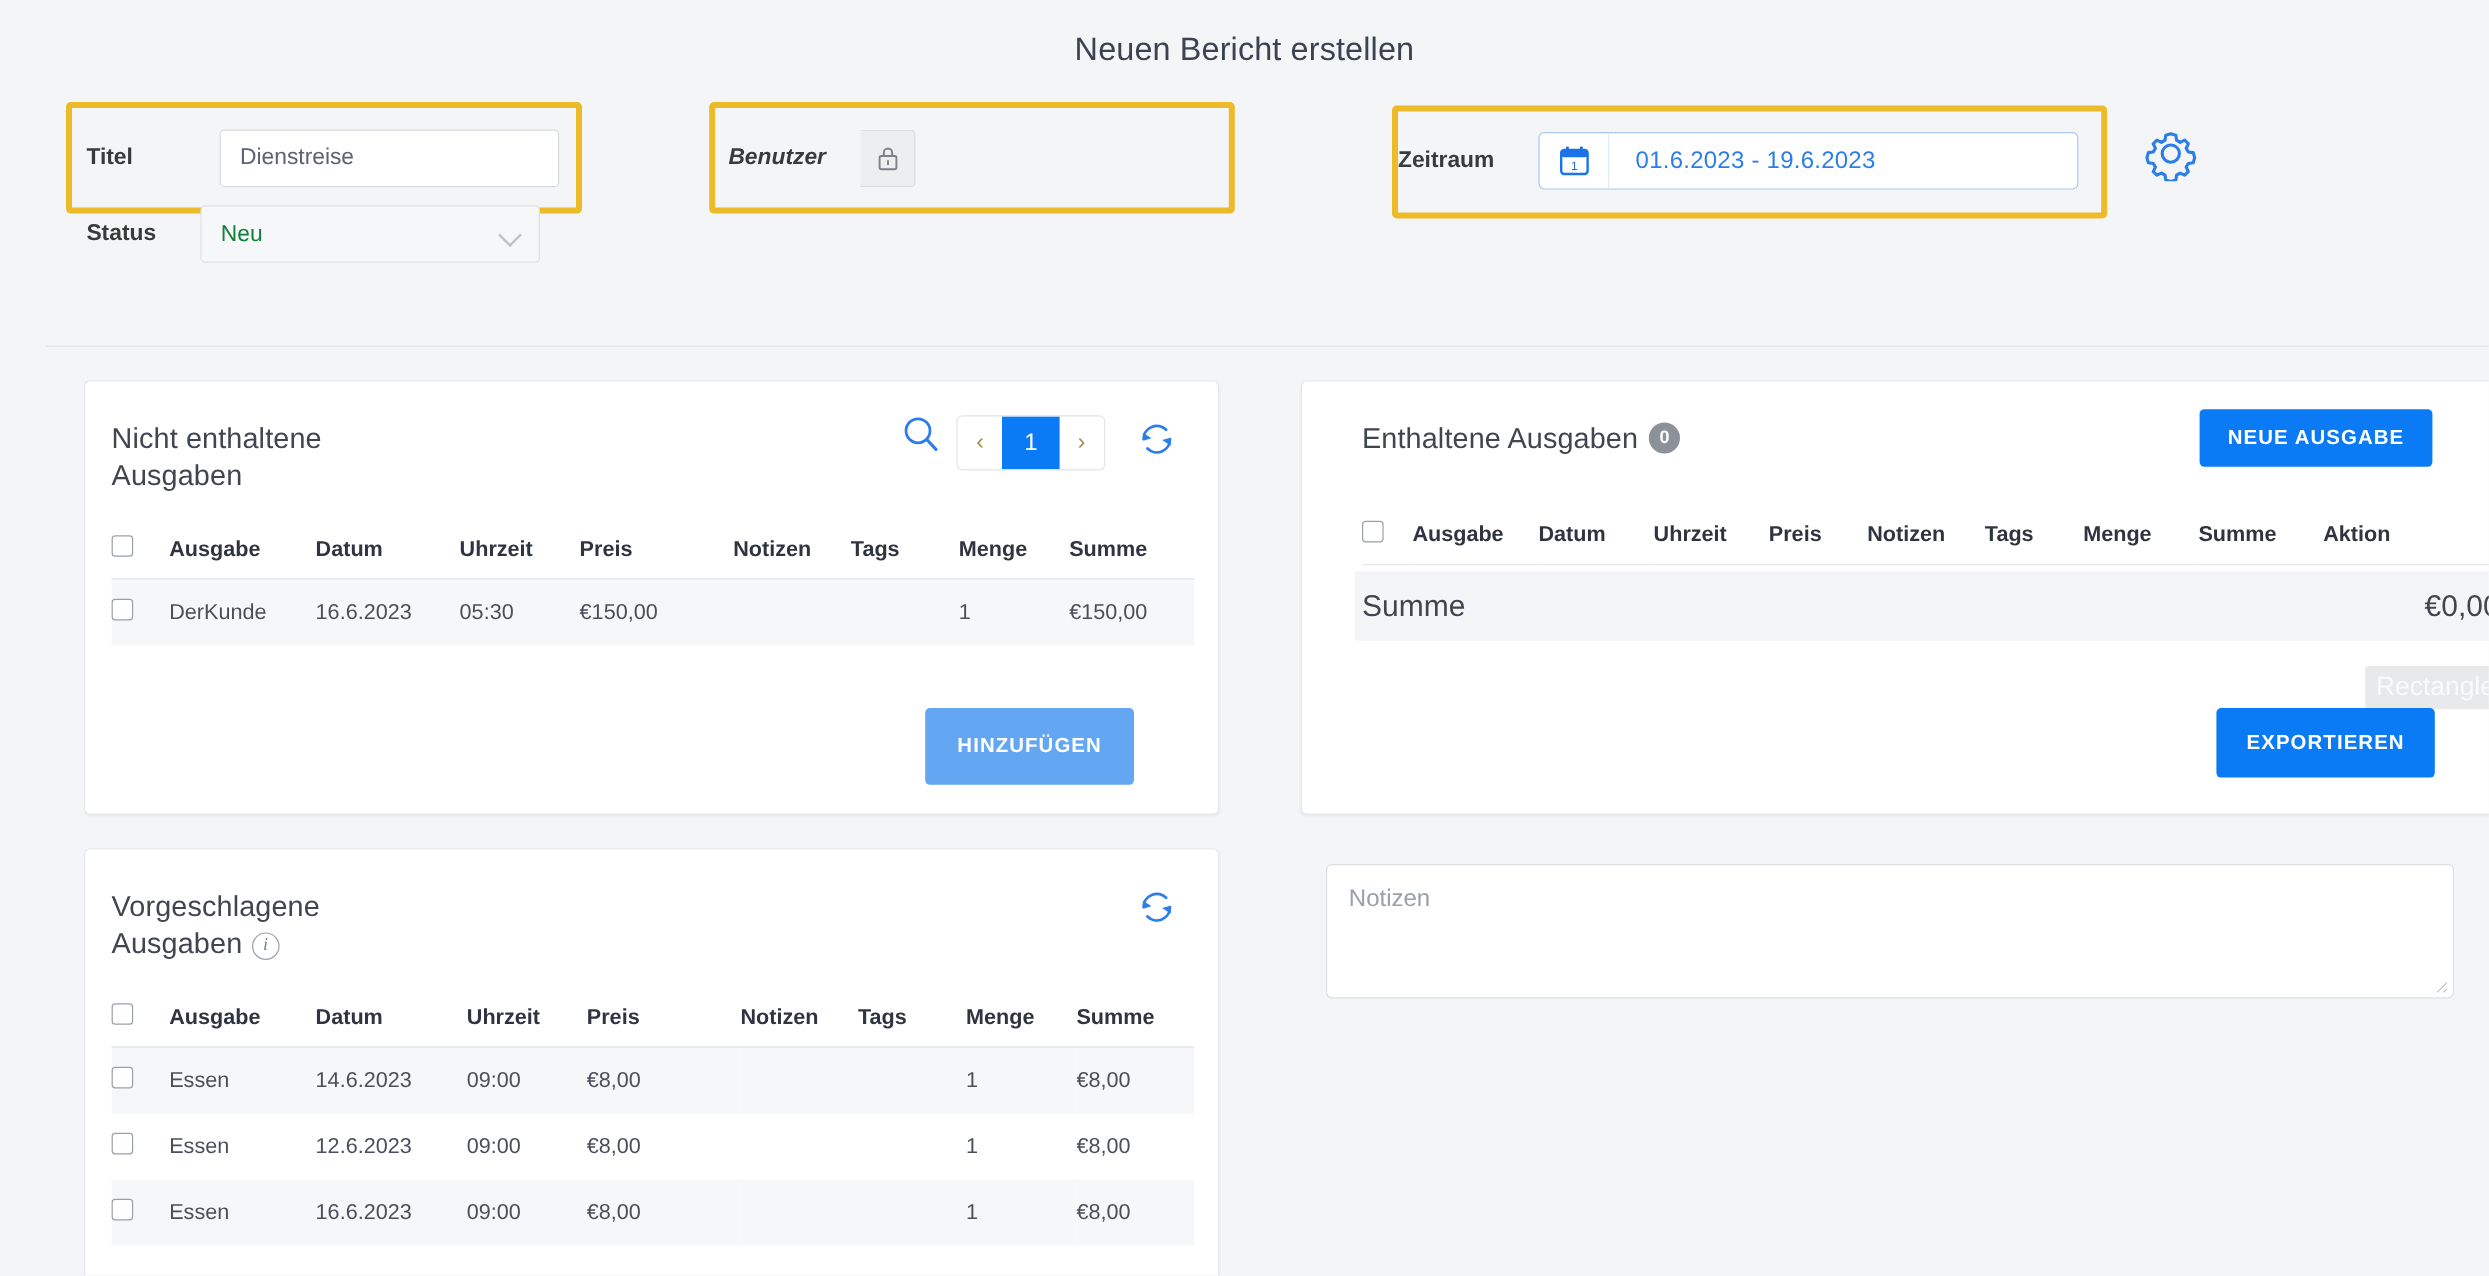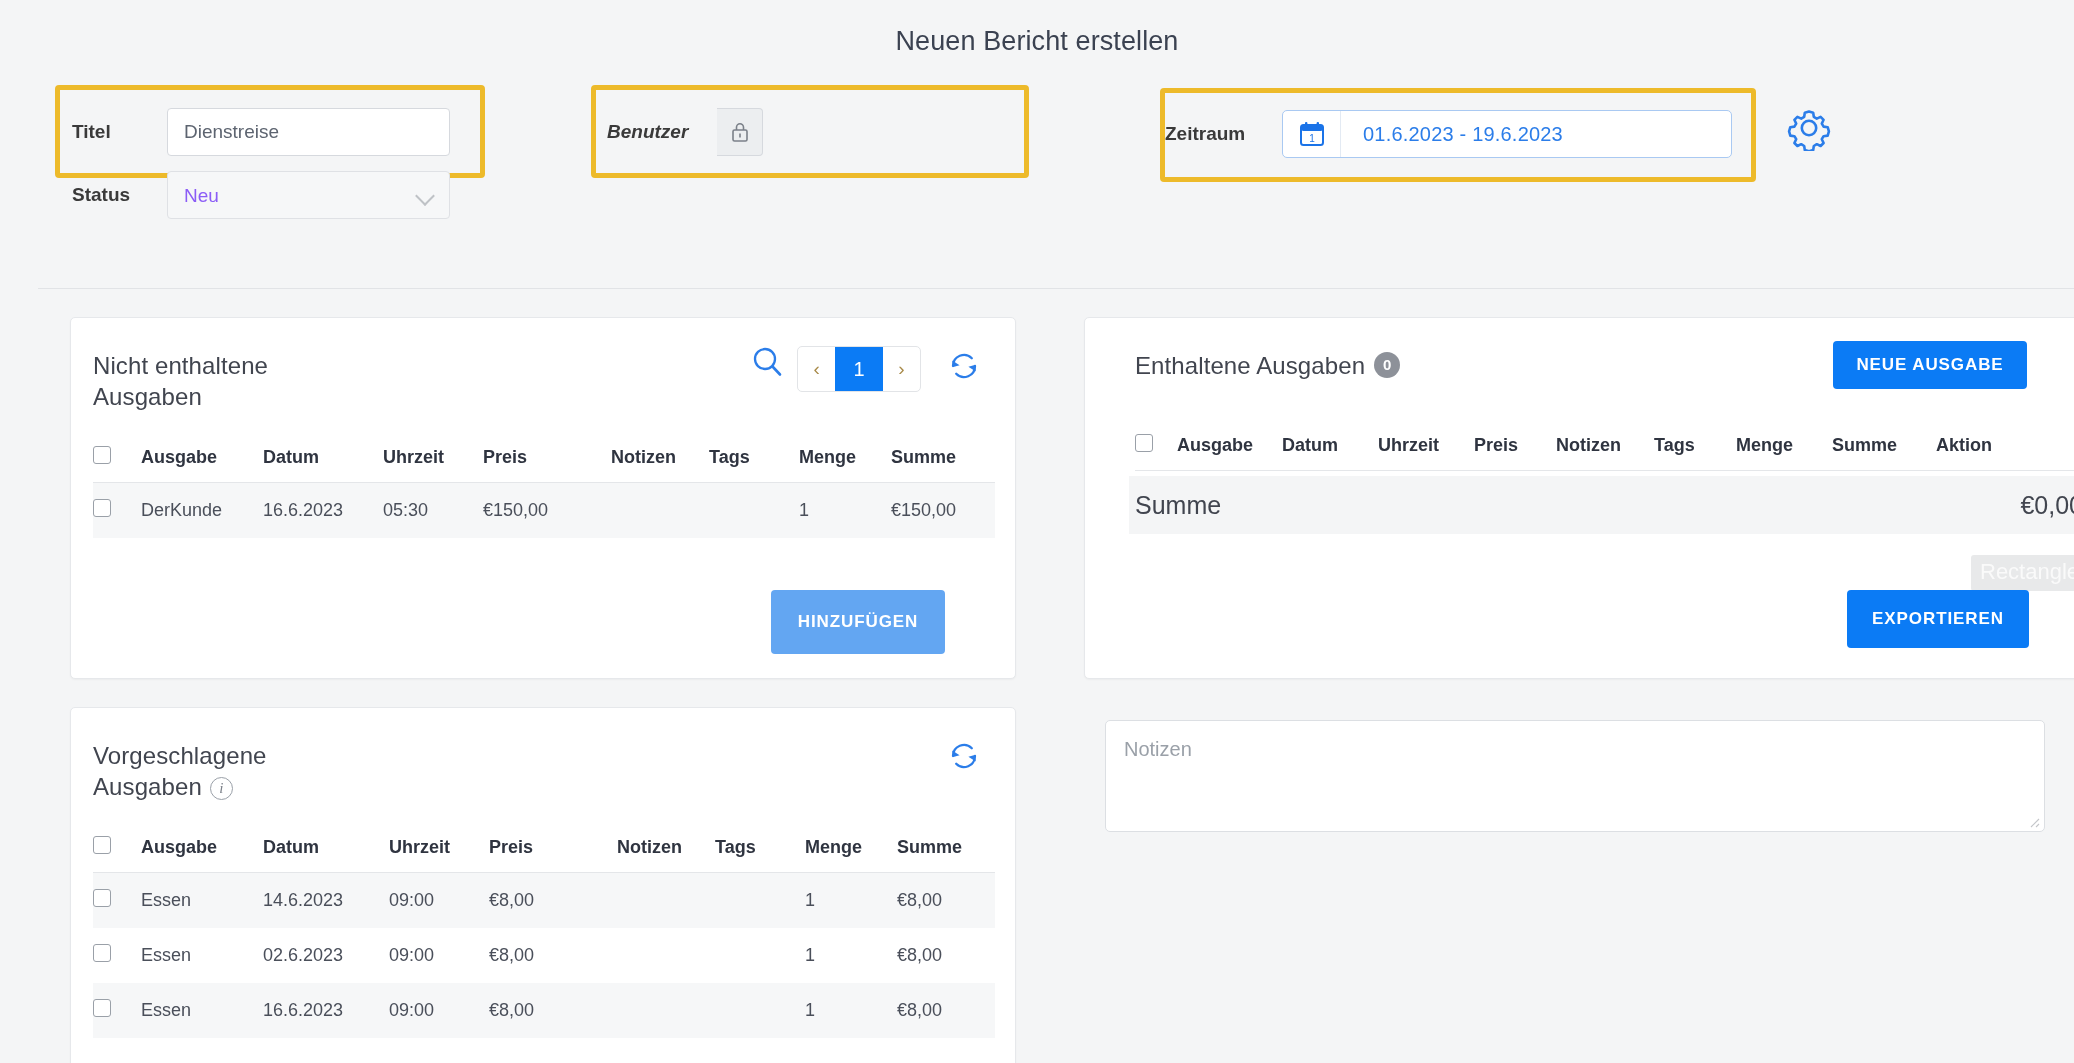--- a/index.html
+++ b/index.html
@@ -33,29 +33,29 @@
   }
 
   .field-row { position: absolute; display: flex; align-items: center; }
   .field-label {
     font-size: 19px; font-weight: 700; color: #3a3a3a;
     font-family: "Liberation Sans", sans-serif;
   }
   .text-input {
     height: 48px; border: 1px solid #d6d9de; border-radius: 4px;
     background: #fff; display: flex; align-items: center;
-    padding: 0 16px; font-size: 19px; color: #5d6470;
+    padding: 0 16px; font-size: 19px; color: #5d6470; margin-left: 16px;
   }
   .text-input.placeholder { color: #8a9099; }
 
   .select-input {
     height: 48px; border: 1px solid #dfe1e5; border-radius: 4px;
     background: #f6f7f8; display: flex; align-items: center;
     justify-content: space-between;
-    padding: 2px 14px 0 16px; font-size: 19px; color: #8b5cf6;
+    padding: 2px 14px 0 16px; font-size: 19px; color: #15803d;
   }
   .chev {
     width: 18px; height: 18px; position: relative; opacity: .55;
   }
   .chev::before {
     content: ""; position: absolute; left: 1px; top: 2px;
     width: 12px; height: 12px;
     border-right: 2px solid #93989f; border-bottom: 2px solid #93989f;
     transform: rotate(45deg);
   }
@@ -352,21 +352,21 @@
           <td>09:00</td>
           <td>€8,00</td>
           <td></td>
           <td></td>
           <td>1</td>
           <td>€8,00</td>
         </tr>
         <tr>
           <td><span class="cbx"></span></td>
           <td>Essen</td>
-          <td>02.6.2023</td>
+          <td>12.6.2023</td>
           <td>09:00</td>
           <td>€8,00</td>
           <td></td>
           <td></td>
           <td>1</td>
           <td>€8,00</td>
         </tr>
         <tr class="striped">
           <td><span class="cbx"></span></td>
           <td>Essen</td>

